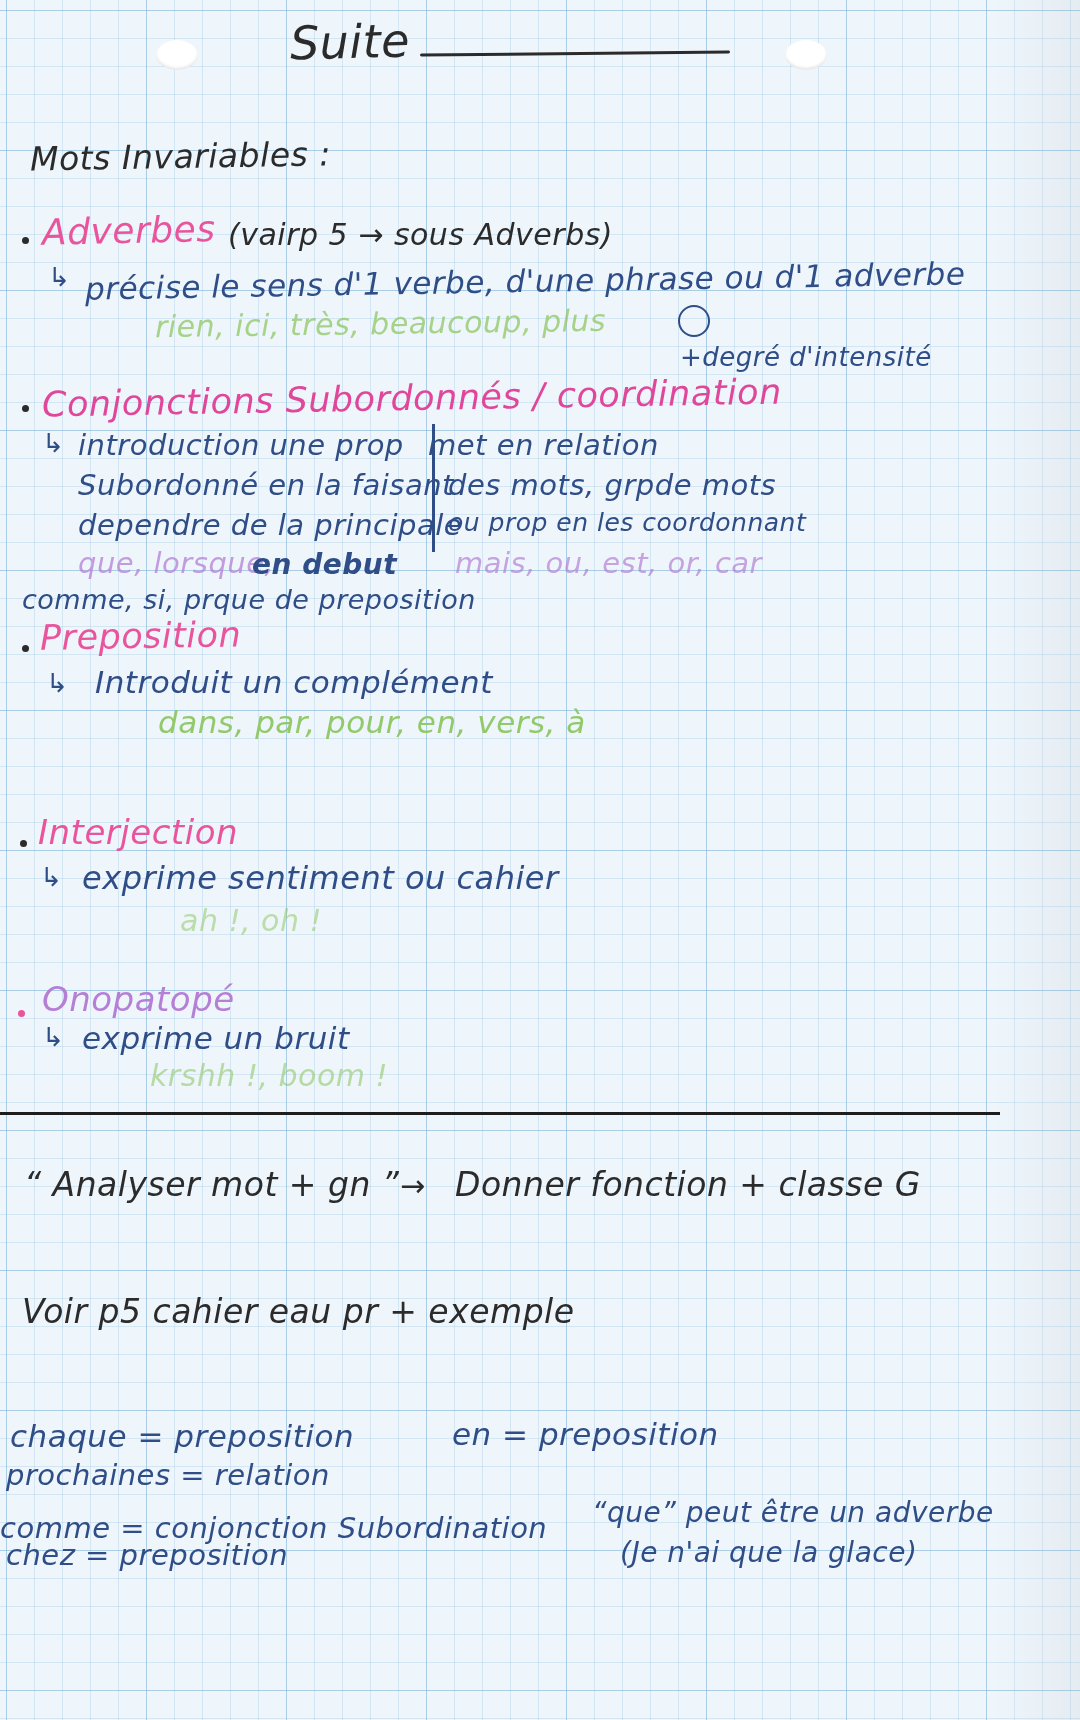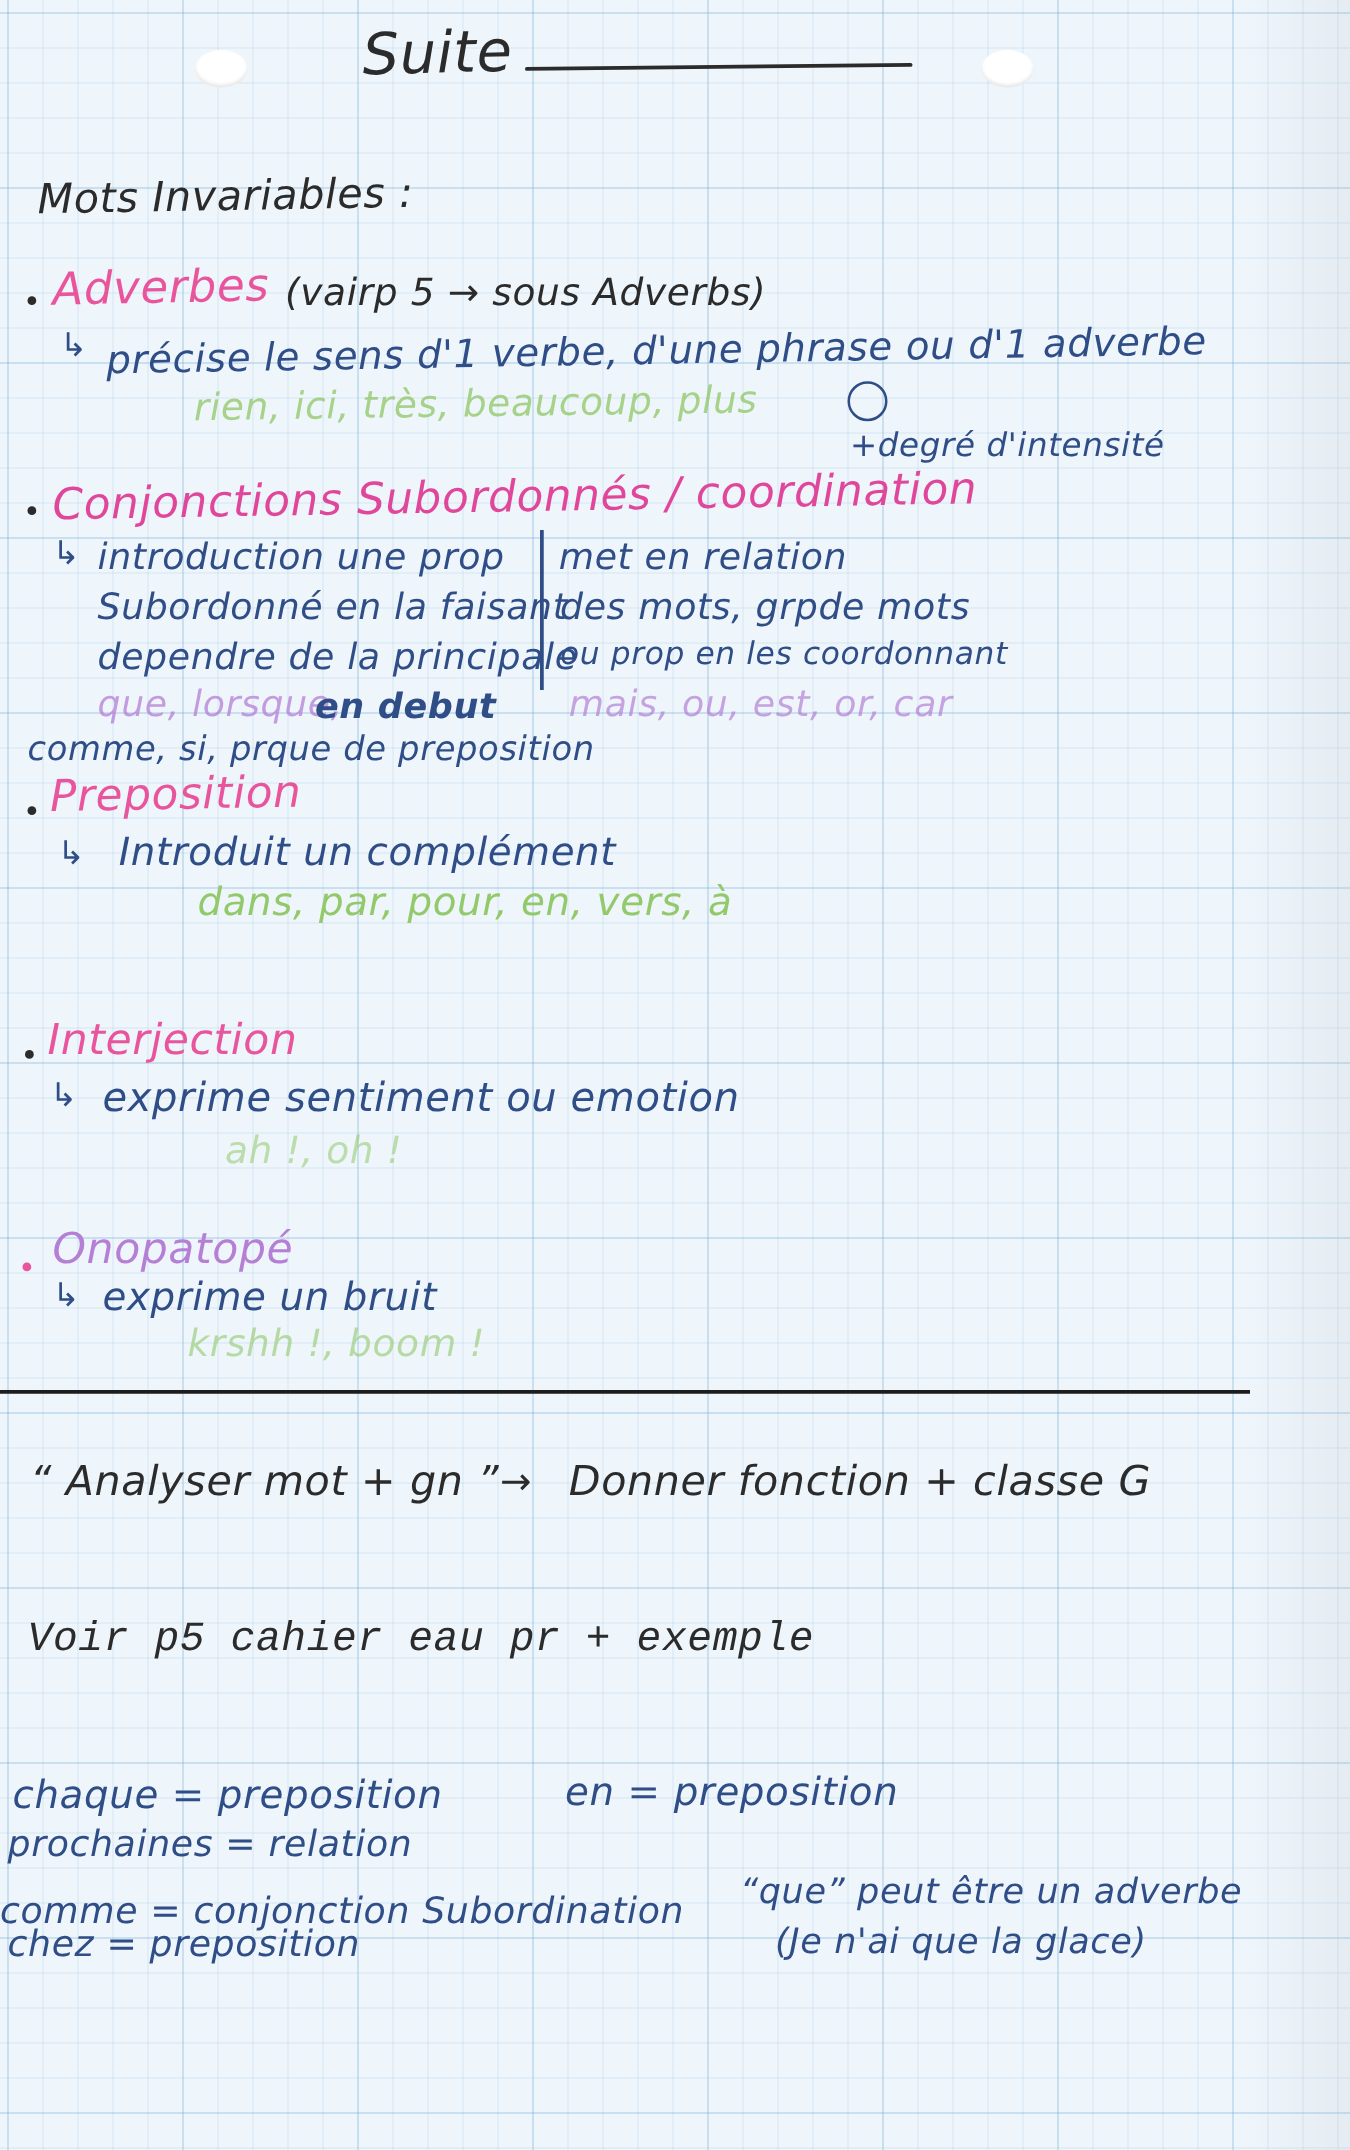--- a/index.html
+++ b/index.html
@@ -119,54 +119,54 @@
   <div class="bullet-dot" style="left:22px; top:405px; background:#2b2b2b;"></div>
   <div class="note-abs hw ink-magenta" style="left:42px; top:380px; font-size:35px; transform:rotate(-1deg);">Conjonctions Subordonnés / coordination</div>
 
   <div class="arrow-hook ink-blue" style="left:42px; top:428px;">↳</div>
   <div class="note-abs hw ink-blue" style="left:78px; top:430px; font-size:29px;">introduction une prop</div>
   <div class="note-abs hw ink-blue" style="left:78px; top:470px; font-size:29px;">Subordonné en la faisant</div>
   <div class="note-abs hw ink-blue" style="left:78px; top:510px; font-size:29px;">dependre de la principale</div>
 
   <div class="vbar" style="left:432px; top:424px; height:128px;"></div>
 
-  <div class="note-abs hw ink-blue" style="left:447px; top:430px; font-size:29px;">met en relation</div>
+  <div class="note-abs hw ink-blue" style="left:428px; top:430px; font-size:29px;">met en relation</div>
   <div class="note-abs hw ink-blue" style="left:448px; top:470px; font-size:29px;">des mots, grpde mots</div>
   <div class="note-abs hw ink-blue" style="left:448px; top:510px; font-size:25px;">ou prop en les coordonnant</div>
 
   <div class="note-abs hw ink-purple" style="left:78px; top:548px; font-size:29px; opacity:0.75;">que, lorsque,</div>
   <div class="note-abs hw ink-blue" style="left:252px; top:550px; font-size:28px; font-weight:bold;">en debut</div>
   <div class="note-abs hw ink-purple" style="left:455px; top:548px; font-size:29px; opacity:0.7;">mais, ou, est, or, car</div>
   <div class="note-abs hw ink-blue" style="left:22px; top:586px; font-size:27px;">comme, si, prque de preposition</div>
 
   <div class="bullet-dot" style="left:22px; top:645px; background:#2b2b2b;"></div>
   <div class="note-abs hw ink-pink" style="left:40px; top:618px; font-size:35px; transform:rotate(-1deg);">Preposition</div>
   <div class="arrow-hook ink-blue" style="left:46px; top:668px;">↳</div>
   <div class="note-abs hw ink-blue" style="left:95px; top:666px; font-size:31px;">Introduit un complément</div>
   <div class="note-abs hw ink-green" style="left:158px; top:706px; font-size:31px;">dans, par, pour, en, vers, à</div>
 
   <div class="bullet-dot" style="left:20px; top:840px; background:#2b2b2b;"></div>
   <div class="note-abs hw ink-pink" style="left:38px; top:815px; font-size:34px;">Interjection</div>
   <div class="arrow-hook ink-blue" style="left:40px; top:862px;">↳</div>
-  <div class="note-abs hw ink-blue" style="left:82px; top:862px; font-size:32px;">exprime sentiment ou emotion</div>
+  <div class="note-abs hw ink-blue" style="left:82px; top:862px; font-size:32px;">exprime sentiment ou cahier</div>
   <div class="note-abs hw ink-green" style="left:180px; top:905px; font-size:30px; opacity:0.55;">ah !, oh !</div>
 
   <div class="bullet-dot" style="left:18px; top:1010px; background:#e9559c;"></div>
   <div class="note-abs hw ink-purple" style="left:42px; top:982px; font-size:34px;">Onopatopé</div>
   <div class="arrow-hook ink-blue" style="left:42px; top:1022px;">↳</div>
   <div class="note-abs hw ink-blue" style="left:82px; top:1022px; font-size:31px;">exprime un bruit</div>
   <div class="note-abs hw ink-green" style="left:150px; top:1060px; font-size:30px; opacity:0.6;">krshh !, boom !</div>
 
   <div class="sep-rule" style="left:0px; top:1112px; width:1000px;"></div>
 
   <div class="note-abs hw ink-black" style="left:24px; top:1168px; font-size:33px;">“ Analyser mot + gn ”</div>
   <div class="note-abs hw ink-black" style="left:400px; top:1170px; font-size:30px;">→</div>
   <div class="note-abs hw ink-black" style="left:455px; top:1168px; font-size:33px;">Donner fonction + classe G</div>
 
-  <div class="note-abs hw ink-black" style="left:22px; top:1295px; font-size:33px;font-family:Liberation Mono, monospace;">Voir p5 cahier eau pr + exemple</div>
+  <div class="note-abs hw ink-black" style="left:22px; top:1295px; font-size:33px;">Voir p5 cahier eau pr + exemple</div>
 
   <div class="note-abs hw ink-blue" style="left:10px; top:1420px; font-size:31px;">chaque = preposition</div>
   <div class="note-abs hw ink-blue" style="left:6px; top:1460px; font-size:29px;">prochaines = relation</div>
   <div class="note-abs hw ink-blue" style="left:0px; top:1513px; font-size:29px;">comme = conjonction Subordination</div>
   <div class="note-abs hw ink-blue" style="left:6px; top:1540px; font-size:29px;">chez = preposition</div>
 
   <div class="note-abs hw ink-blue" style="left:452px; top:1418px; font-size:31px;">en = preposition</div>
   <div class="note-abs hw ink-blue" style="left:592px; top:1498px; font-size:28px;">“que” peut être un adverbe</div>
   <div class="note-abs hw ink-blue" style="left:620px; top:1538px; font-size:28px;">(Je n'ai que la glace)</div>
 </div>

